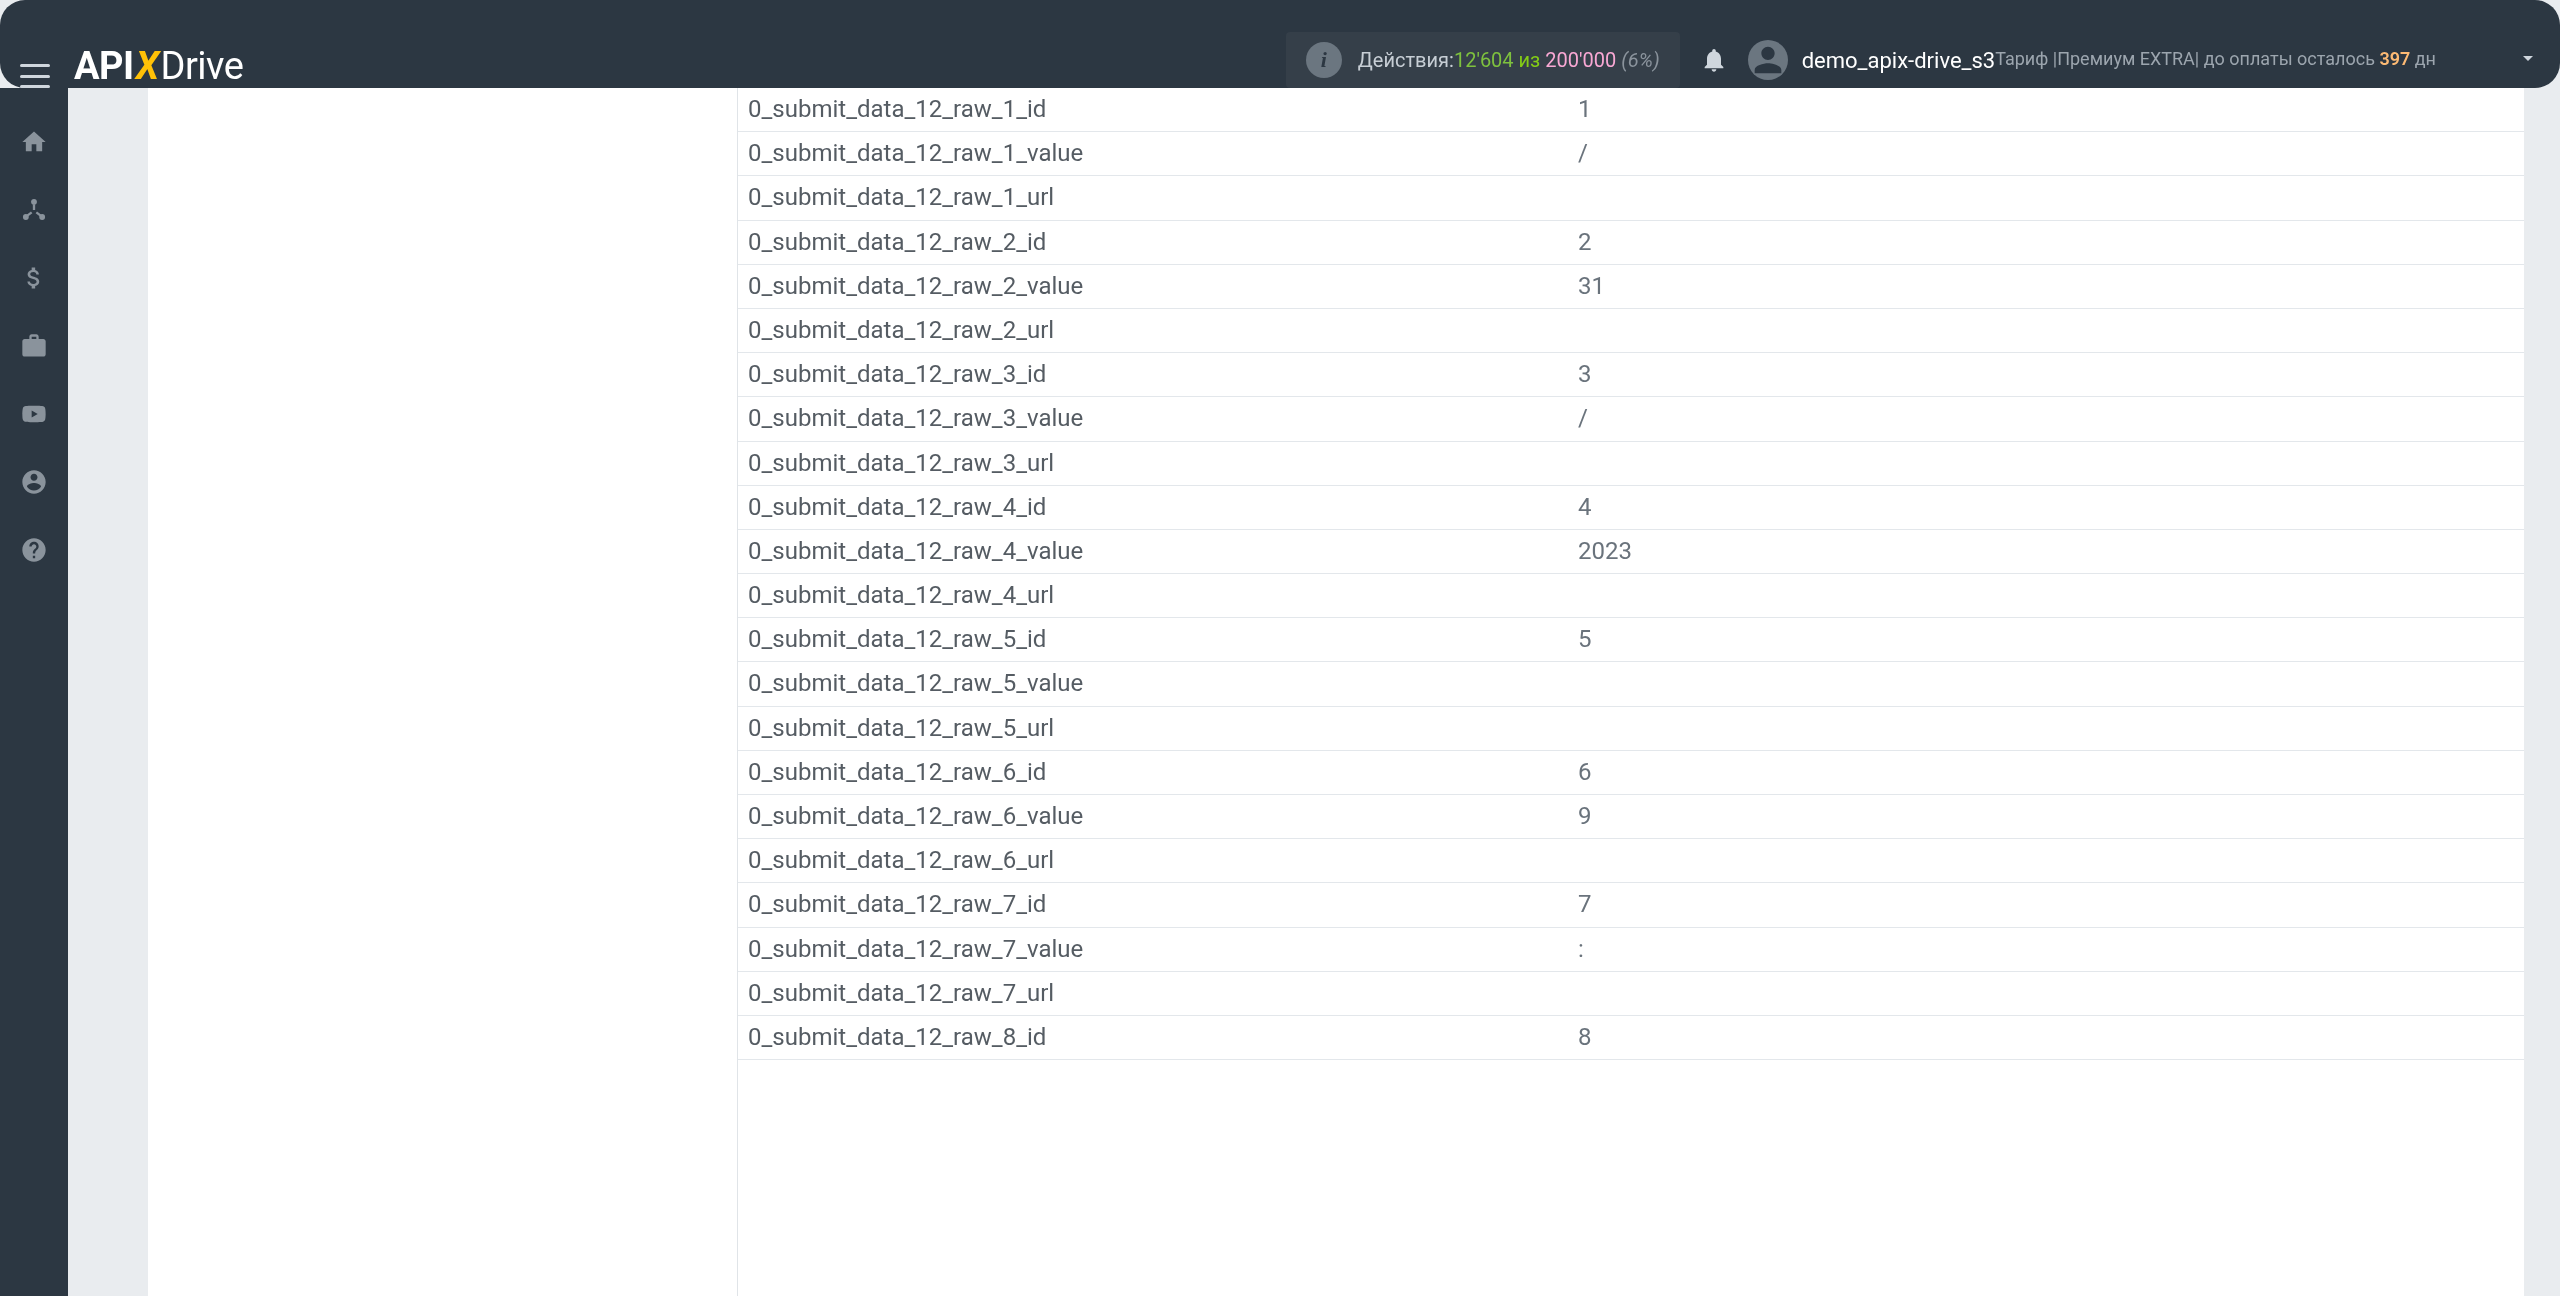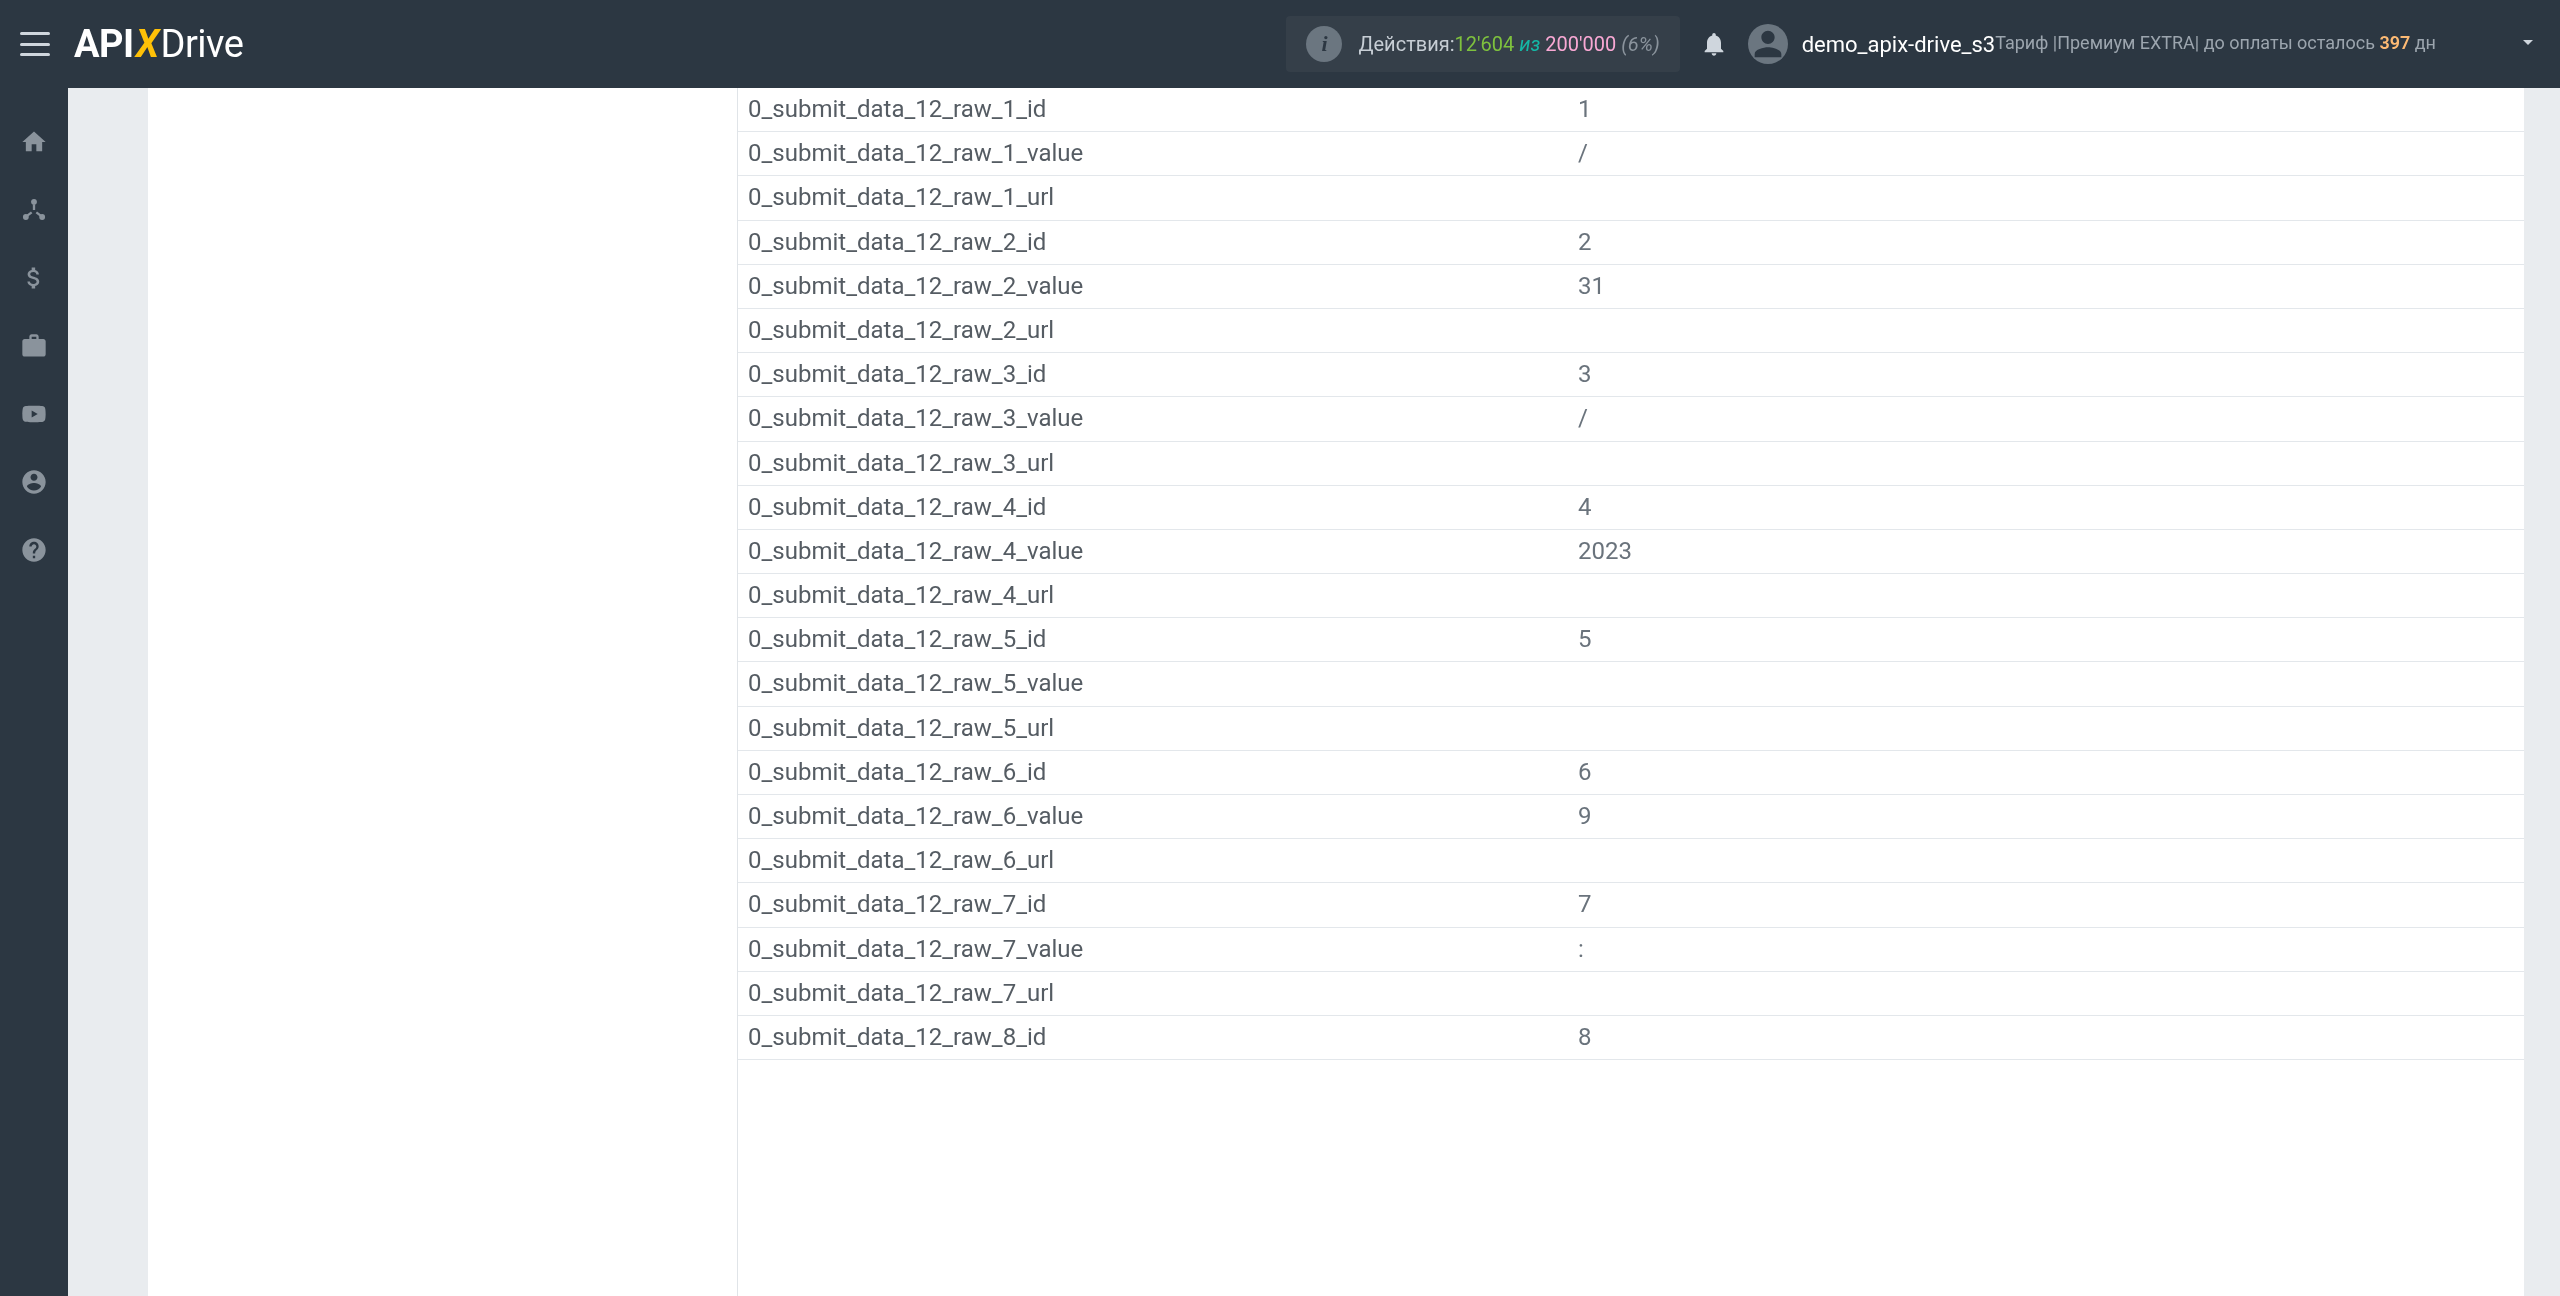--- a/index.html
+++ b/index.html
@@ -7,23 +7,24 @@
   font-family: -apple-system, BlinkMacSystemFont, "Segoe UI", Roboto, "Helvetica Neue", Arial, sans-serif;
   background: #e9ecef;
   width: 2560px;
   height: 1296px;
   overflow: hidden;
 }
 .header {
   height: 88px;
   background: #2c3742;
   display: flex;
-  align-items: center;
+  align-items: flex-end;
   padding: 0 20px;
   position: relative;
+  border-radius: 25px;
 }
 .menu-toggle {
   width: 30px;
   height: 24px;
   display: flex;
   flex-direction: column;
   justify-content: space-between;
   margin-right: 24px;
   cursor: pointer;
 }
@@ -69,21 +70,21 @@
   color: #2c3742;
   font-weight: 700;
   font-style: italic;
   font-size: 22px;
   font-family: Georgia, serif;
 }
 .actions-text { display: flex; }
 .actions-label { color: #c7ced5; font-size: 20px; }
 .actions-stats { font-size: 20px; }
 .actions-used { color: #7ec13e; }
-.actions-iz { color: #14b8a6; font-style: italic; }
+.actions-iz { color: #84cc16; }
 .actions-total { color: #f9a8d4; }
 .actions-pct { color: #8a939c; font-style: italic; }
 .bell-icon, .user-icon {
   color: #cfd6dd;
   display: flex;
   align-items: center;
   justify-content: center;
 }
 .user-block {
   display: flex;

